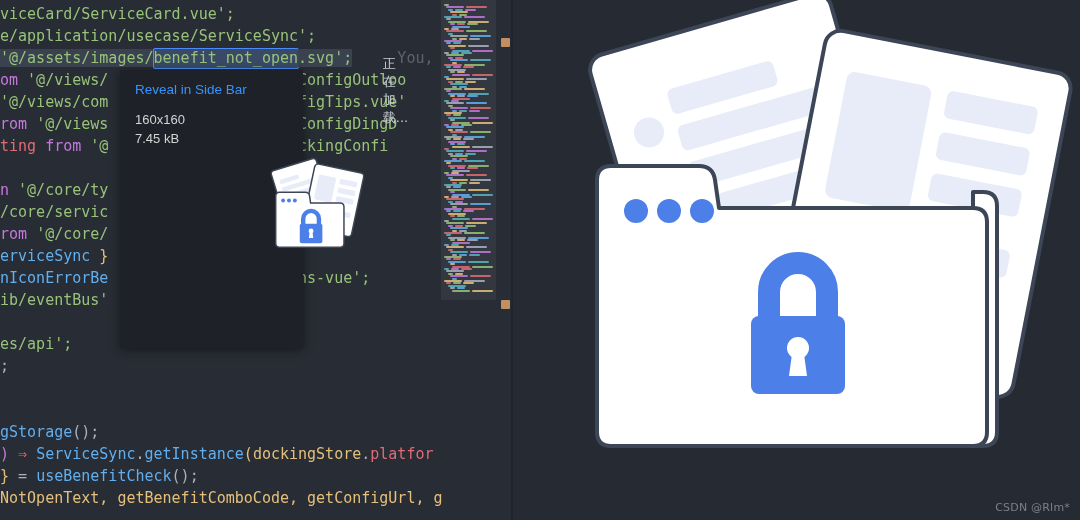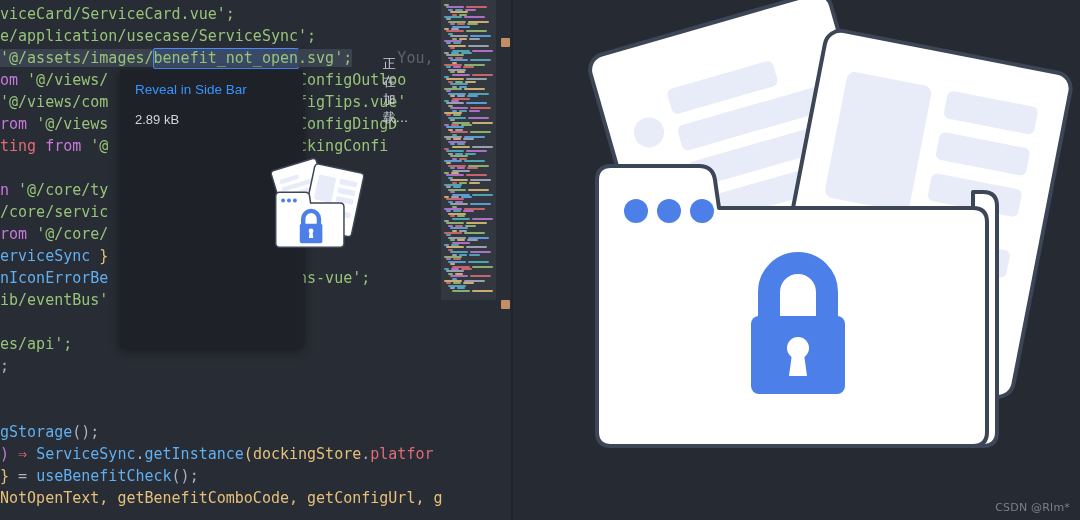--- a/index.html
+++ b/index.html
@@ -376,21 +376,22 @@
 
     <div id="overview-ruler">
         <div class="ruler-mark" style="top: 38px;"></div>
         <div class="ruler-mark" style="top: 300px;"></div>
       </div>
     <div id="pane-divider"></div>
 
     <div id="hover-tooltip">
       <div id="tooltip-links">
         <div class="tt-link">Reveal in Side Bar</div>
-        <div class="tt-meta">2.89 kB</div>
+        <div class="tt-meta">160x160</div>
+        <div class="tt-meta">7.45 kB</div>
       </div>
 
       <div id="tooltip-preview">
         <svg width="108" height="108" viewBox="0 0 220 220">
 
           <g transform="rotate(-17 95 95)">
             <rect x="38" y="22" width="96" height="126" rx="7" fill="#ffffff" stroke="#3c4656" stroke-width="3"></rect>
             <rect x="50" y="44" width="40" height="9" rx="3" fill="#e8ecf9"></rect>
             <rect x="50" y="60" width="70" height="9" rx="3" fill="#e8ecf9"></rect>
             <rect x="50" y="76" width="58" height="9" rx="3" fill="#e8ecf9"></rect>

